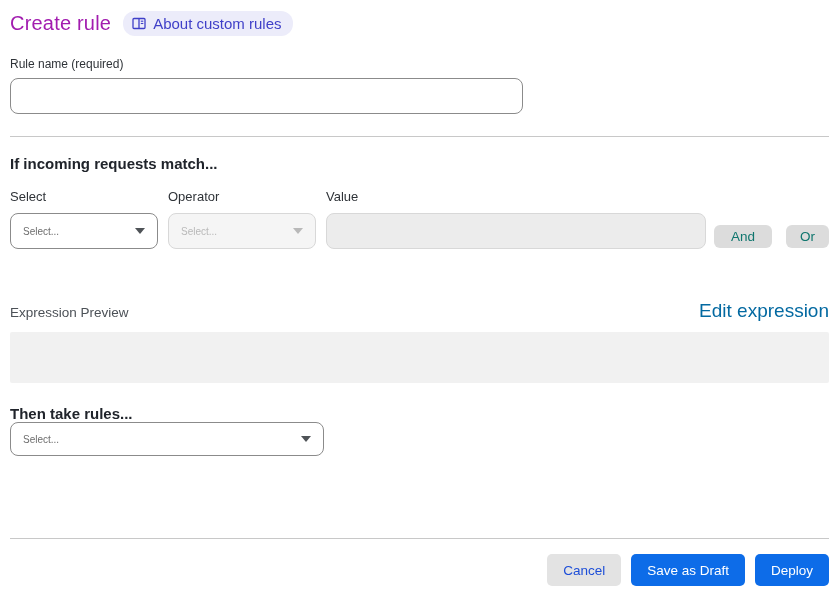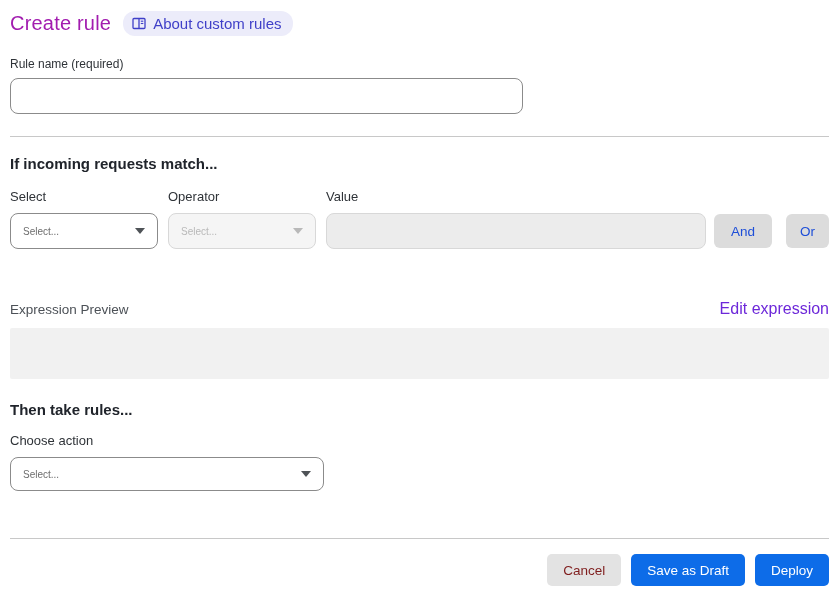--- a/index.html
+++ b/index.html
@@ -65,34 +65,34 @@
   }
   .select-box.disabled .caret { border-top-color: #b9b9b9; }
   .value-col { flex: 1; }
   .value-input {
     height: 36px; width: 100%;
     background: #ececec; border: 1px solid #d8d8d8; border-radius: 8px;
     font-size: 13.5px; padding: 0 12px; font-family: inherit;
     color: #24292f; outline: none;
   }
   .conj-btn {
-    height: 34px; margin-bottom: 1px;
-    background: #dcdcdc; color: #1d4ed8;
+    height: 23px; margin-bottom: 1px;
+    background: #dcdcdc; color: #0f766e;
     border: none; border-radius: 6px;
     font-size: 13.5px; font-family: inherit;
     padding: 0 17px; cursor: pointer;
   }
   .conj-and { margin-left: 8px; }
   .conj-or  { margin-left: 14px; padding: 0 14px; }
 
   
   .expr-header { display: flex; align-items: baseline; margin-top: 51px; }
   .expr-label { font-size: 13.5px; color: #4c5157; }
   .expr-edit-link {
-    margin-left: auto; font-size: 16px; color: #6d28d9;
+    margin-left: auto; font-size: 19px; color: #0369a1;
     text-decoration: none; cursor: pointer;
   }
   .expr-box {
     margin-top: 10px; height: 51px;
     background: #f1f1f1; border-radius: 2px;
     font-size: 13px; color: #24292f; padding: 8px 12px;
   }
 
   
   .action-heading { margin-top: 22px; }
@@ -106,21 +106,21 @@
   }
   .footer-buttons {
     display: flex; justify-content: flex-end; align-items: center;
     gap: 10px; margin-top: 15px;
   }
   .btn {
     height: 32px; border: none; border-radius: 5px;
     font-size: 13.5px; font-family: inherit; cursor: pointer;
     padding: 0 16px;
   }
-  .btn-secondary { background: #e3e3e3; color: #7f1d1d; }
+  .btn-secondary { background: #e3e3e3; color: #1d4ed8; }
   .btn-primary   { background: #0d6ce8; color: #ffffff; text-align: right; }
 </style>
 </head>
 <body>
 
 <div class="page">
 
   
   <div class="header-row">
     <h1 class="page-title">Create rule</h1>
@@ -174,21 +174,20 @@
 
   
   <div class="expr-header">
     <span class="expr-label">Expression Preview</span>
     <a class="expr-edit-link">Edit expression</a>
   </div>
   <div class="expr-box"></div>
 
   
   <h2 class="section-heading action-heading">Then take rules...</h2>
-  <div class="action-label">Choose action</div>
   <div class="select-box action-select">
     <span>Select...</span>
     <span class="caret"></span>
   </div>
 
   
   <div class="footer">
     <div class="footer-buttons">
       <button class="btn btn-secondary">Cancel</button>
       <button class="btn btn-primary">Save as Draft</button>

